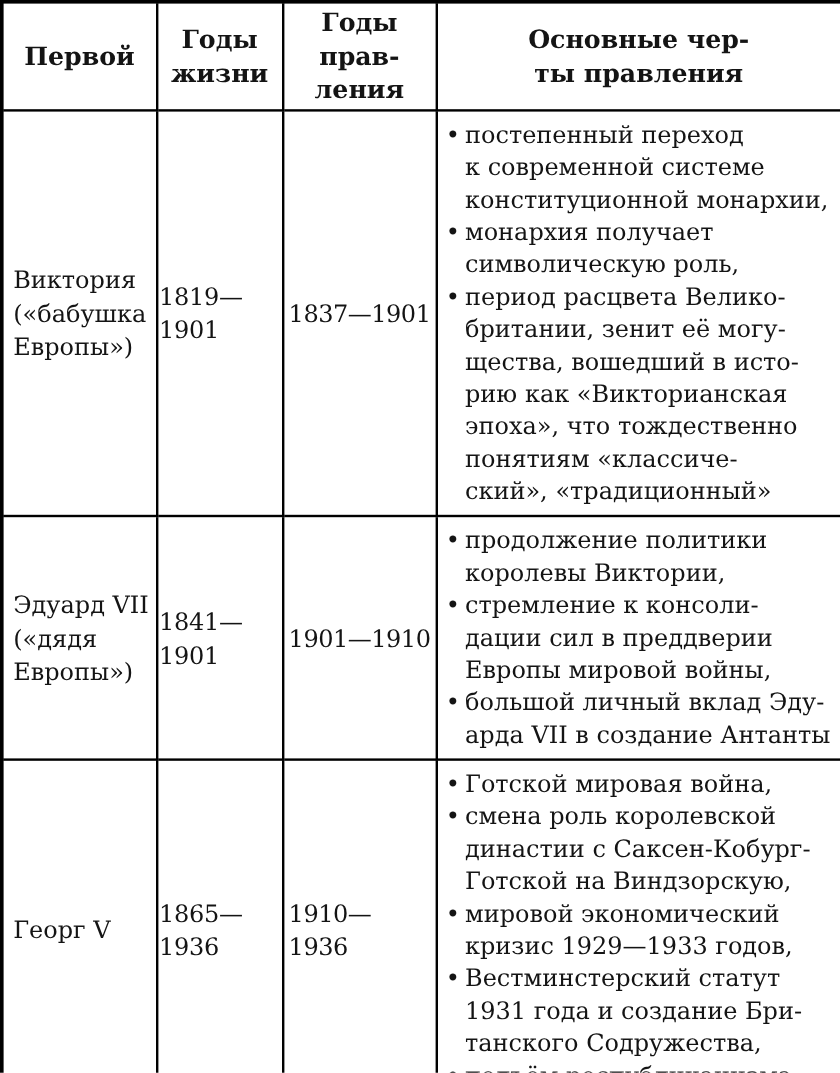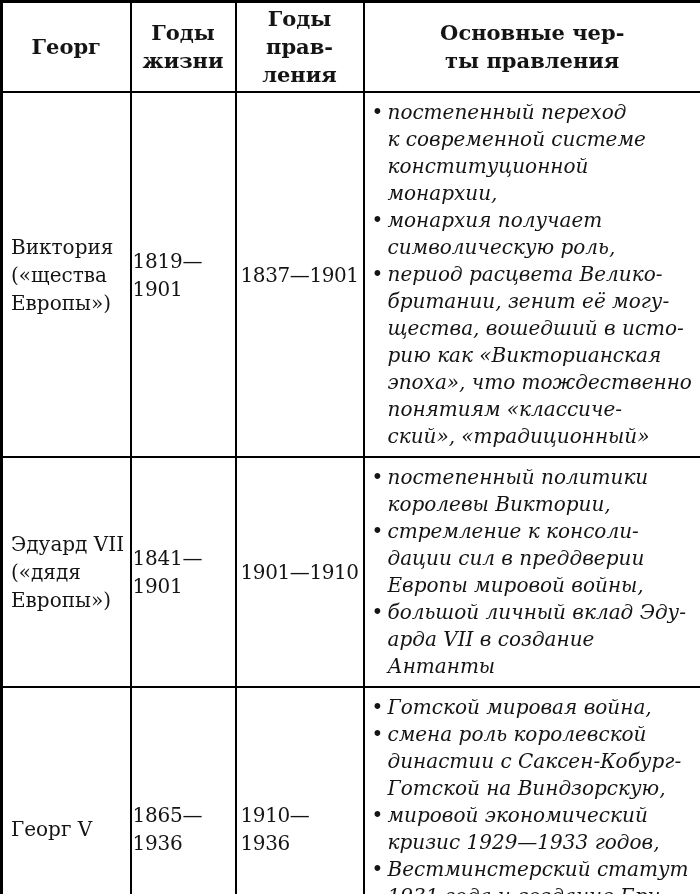--- a/index.html
+++ b/index.html
@@ -48,55 +48,54 @@
   ul.features-list {
     list-style: none;
     margin: 0; padding: 0;
   }
   ul.features-list li {
     position: relative;
     padding-left: 23px;
     font-size: 20px;
     line-height: 27px;
     white-space: pre-line;
-    font-style: italic;
   }
   ul.features-list li::before {
     content: "\2022";
     position: absolute;
     left: 7px;
     top: 0;
   }
 </style>
 </head>
 <body>
 
 <table class="monarch-table">
   <colgroup>
     <col style="width:129px">
     <col style="width:105px">
     <col style="width:128px">
     <col style="width:338px">
   </colgroup>
   <thead>
     <tr>
-      <th class="hdr">Георг</th>
+      <th class="hdr">Первой</th>
       <th class="hdr">Годы
 жизни</th>
       <th class="hdr">Годы
 прав-
 ления</th>
       <th class="hdr">Основные чер-
 ты правления</th>
     </tr>
   </thead>
   <tbody>
     <tr class="row-victoria">
       <td class="monarch-cell">Виктория
-(«щества
+(«бабушка
 Европы»)</td>
       <td class="life-cell">1819—
 1901</td>
       <td class="reign-cell">1837—1901</td>
       <td class="features-cell">
         <ul class="features-list">
           <li>постепенный переход
 к современной системе
 конституционной монархии,</li>
           <li>монархия получает
@@ -113,21 +112,21 @@
     </tr>
     <tr class="row-edward">
       <td class="monarch-cell">Эдуард VII
 («дядя
 Европы»)</td>
       <td class="life-cell">1841—
 1901</td>
       <td class="reign-cell">1901—1910</td>
       <td class="features-cell">
         <ul class="features-list">
-          <li>постепенный политики
+          <li>продолжение политики
 королевы Виктории,</li>
           <li>стремление к консоли-
 дации сил в преддверии
 Европы мировой войны,</li>
           <li>большой личный вклад Эду-
 арда VII в создание Антанты</li>
         </ul>
       </td>
     </tr>
     <tr class="row-george">

